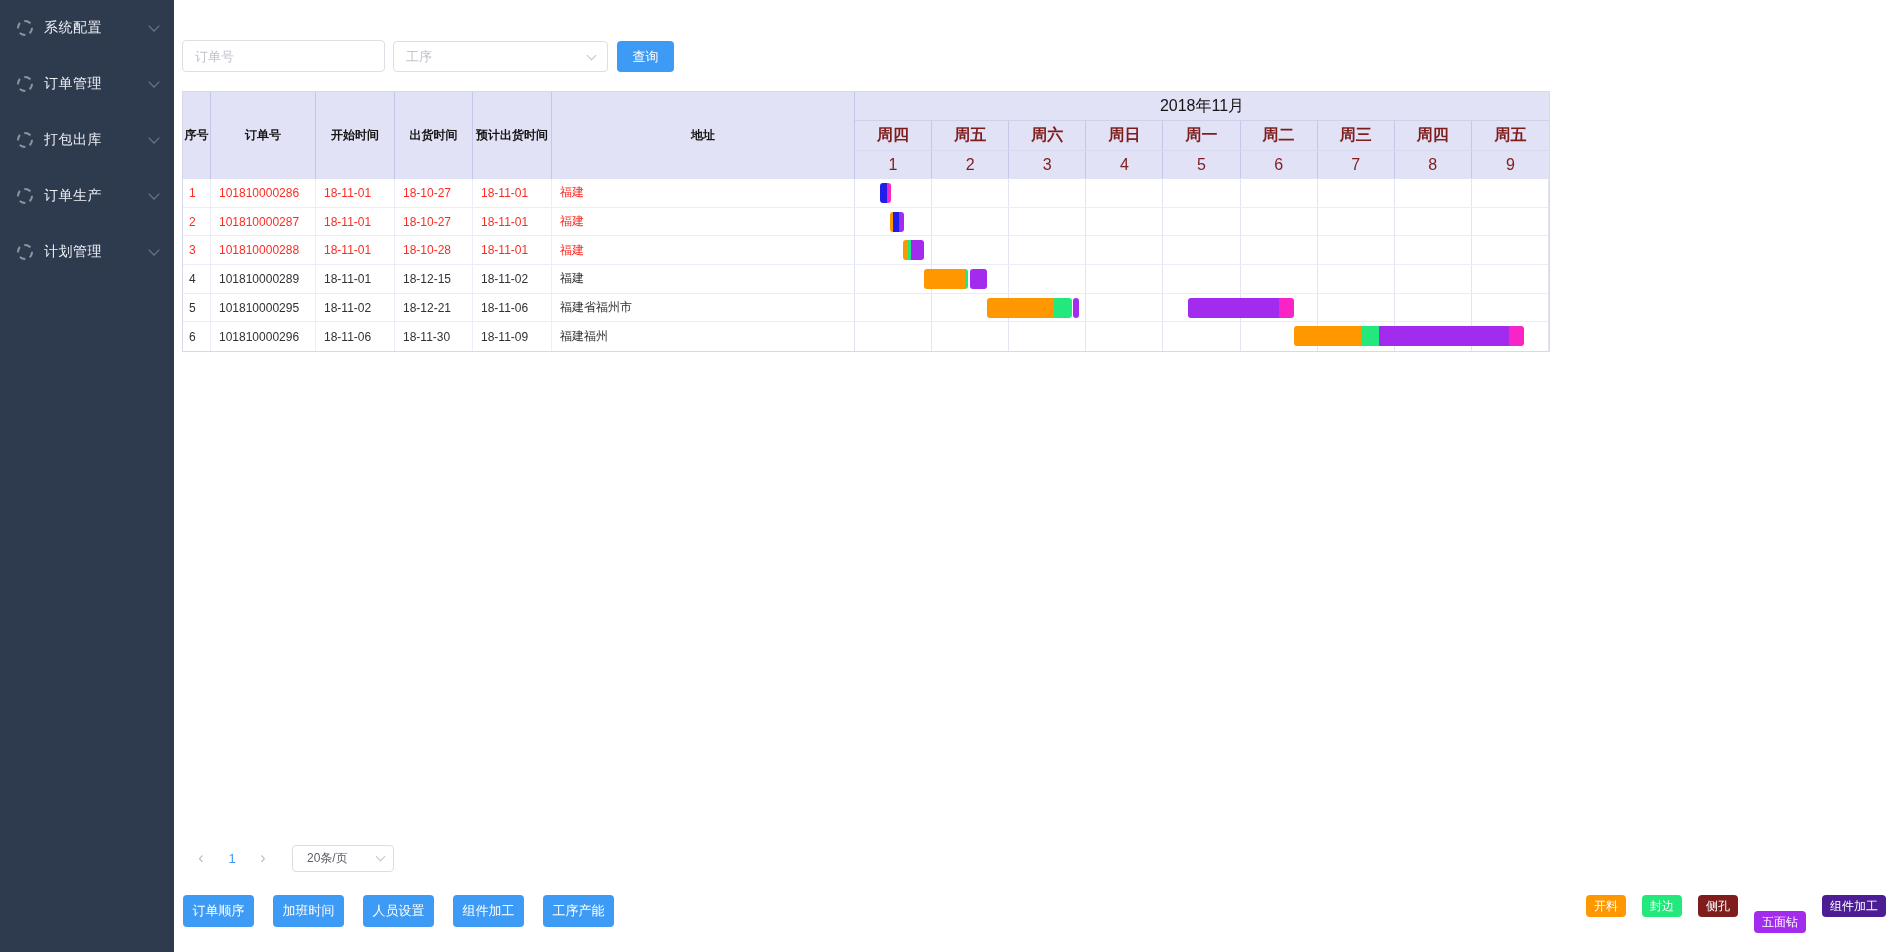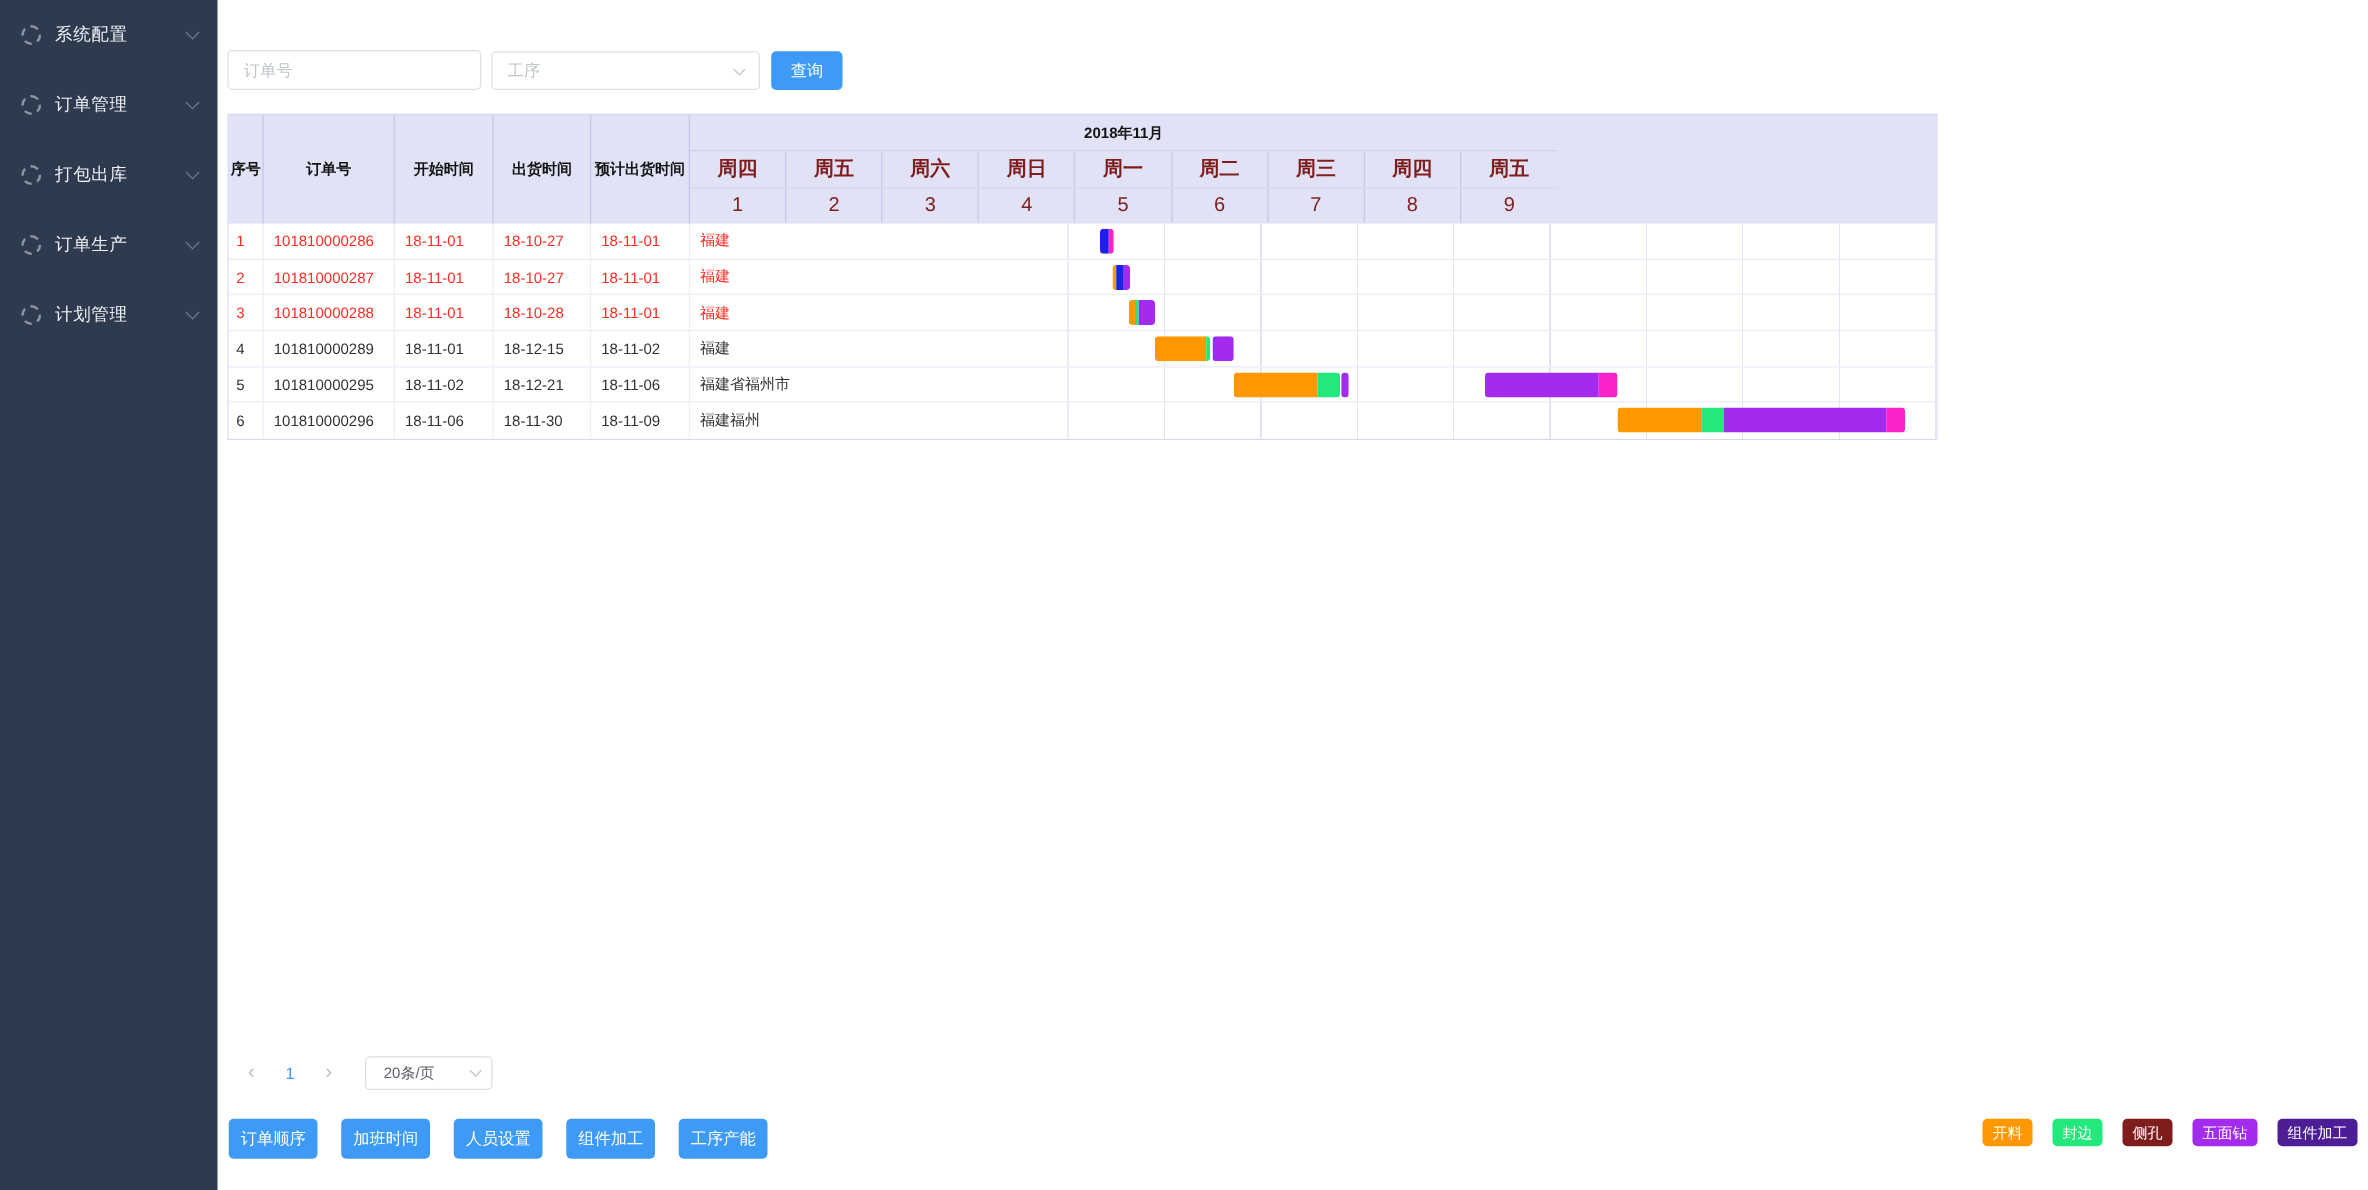--- a/index.html
+++ b/index.html
@@ -39,21 +39,21 @@
   .chev-sm{width:7px;height:7px;border-right:1.4px solid #c0c4cc;border-bottom:1.4px solid #c0c4cc;transform:rotate(45deg);margin-top:-3px}
   .btn-blue{background:#3d9af5;color:#fff;border:none;border-radius:4px;font-size:13px;font-family:inherit;cursor:pointer}
   .search-btn{position:absolute;left:617px;top:41px;width:57px;height:31px}
 
   
   .table{position:absolute;left:182px;top:91px;width:1368px;border:1px solid #d5d8ee;background:#fff}
   .thead{display:flex;background:#e1e2f6;height:87px}
   .hcell{height:87px;border-right:1px solid #c4c8e8;display:flex;align-items:center;justify-content:center;font-weight:bold;font-size:12px;color:#141414;flex:none}
   .w0{width:28px}.w1{width:105px}.w2{width:79px}.w3{width:78px}.w4{width:79px}.w5{width:303px}
   .dhead{width:694px;display:flex;flex-direction:column;flex:none}
-  .mrow{height:29px;display:flex;align-items:center;justify-content:center;font-weight:bold;font-size:12px;color:#141414;border-bottom:1px solid #ced1ec}
+  .mrow{height:29px;display:flex;align-items:center;justify-content:center;font-weight:normal;font-size:16px;color:#141414;border-bottom:1px solid #ced1ec}
   .wrow{height:30px;display:flex;border-bottom:1px solid #d6d9f0}
   .nrow{height:27px;display:flex}
   .wcell,.ncell{width:77.111px;flex:none;border-right:1px solid #c4c8e8;display:flex;align-items:center;justify-content:center;font-size:16px;color:#7f1d1d}
   .wcell{font-weight:bold}
   .wcell:last-child,.ncell:last-child{border-right:none;width:77px}
   .tbody{background:#fff}
   .trow{display:flex;height:28.7px;border-bottom:1px solid #eaecf8;font-size:12px;color:#303133}
   .trow:last-child{border-bottom:none}
   .tcell{border-right:1px solid #ecedf8;display:flex;align-items:center;padding:0 6px;white-space:nowrap;overflow:hidden;flex:none}
   .tcell.w1,.tcell.w2,.tcell.w3,.tcell.w4,.tcell.w5{padding:0 8px}
@@ -119,20 +119,21 @@
   <button class="btn-blue search-btn">查询</button>
 
   <div class="table">
     <div class="thead">
       <div id="thead-left" style="display:flex">
           <div class="hcell w0">序号</div>
           <div class="hcell w1">订单号</div>
           <div class="hcell w2">开始时间</div>
           <div class="hcell w3">出货时间</div>
           <div class="hcell w4">预计出货时间</div>
+          <div class="hcell w5">地址</div>
         </div>
       <div class="dhead">
         <div class="mrow">2018年11月</div>
         <div class="wrow" id="wrow">
             <div class="wcell">周四</div>
             <div class="wcell">周五</div>
             <div class="wcell">周六</div>
             <div class="wcell">周日</div>
             <div class="wcell">周一</div>
             <div class="wcell">周二</div>
@@ -270,17 +271,17 @@
       <button class="btn-blue act-btn">加班时间</button>
       <button class="btn-blue act-btn">人员设置</button>
       <button class="btn-blue act-btn">组件加工</button>
       <button class="btn-blue act-btn">工序产能</button>
     </div>
 
   <div class="legend" id="legend">
       <div class="chip" style="background: rgb(255, 152, 0);">开料</div>
       <div class="chip" style="background: rgb(35, 232, 123);">封边</div>
       <div class="chip" style="background: #7f1d1d;">侧孔</div>
-      <div class="chip" style="background: rgb(163, 43, 238);">五面钻</div>
+      <div class="chip" style="background: rgb(163, 43, 238); margin-top: 16px;">五面钻</div>
       <div class="chip" style="background: #4c1d95;">组件加工</div>
     </div>
 
 </div>
 
 </body></html>

